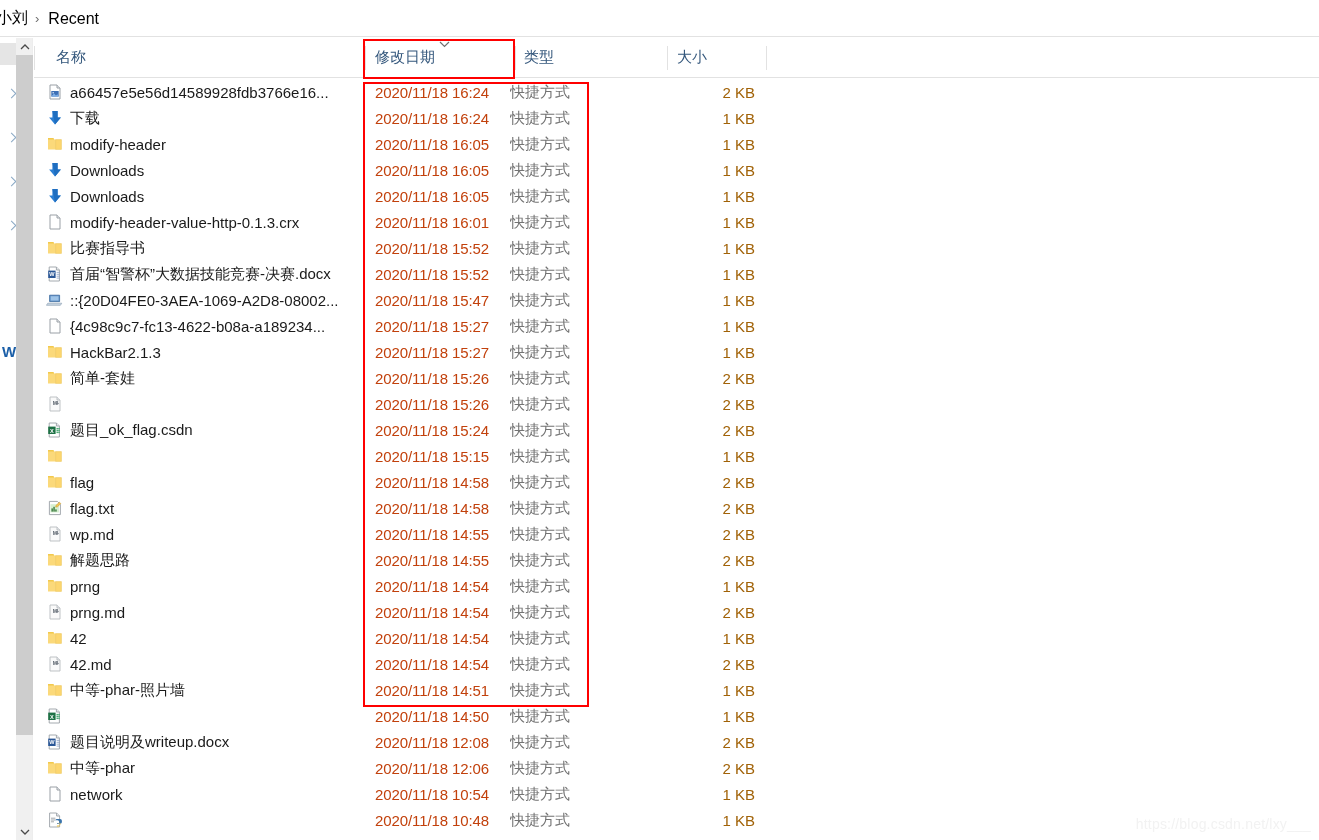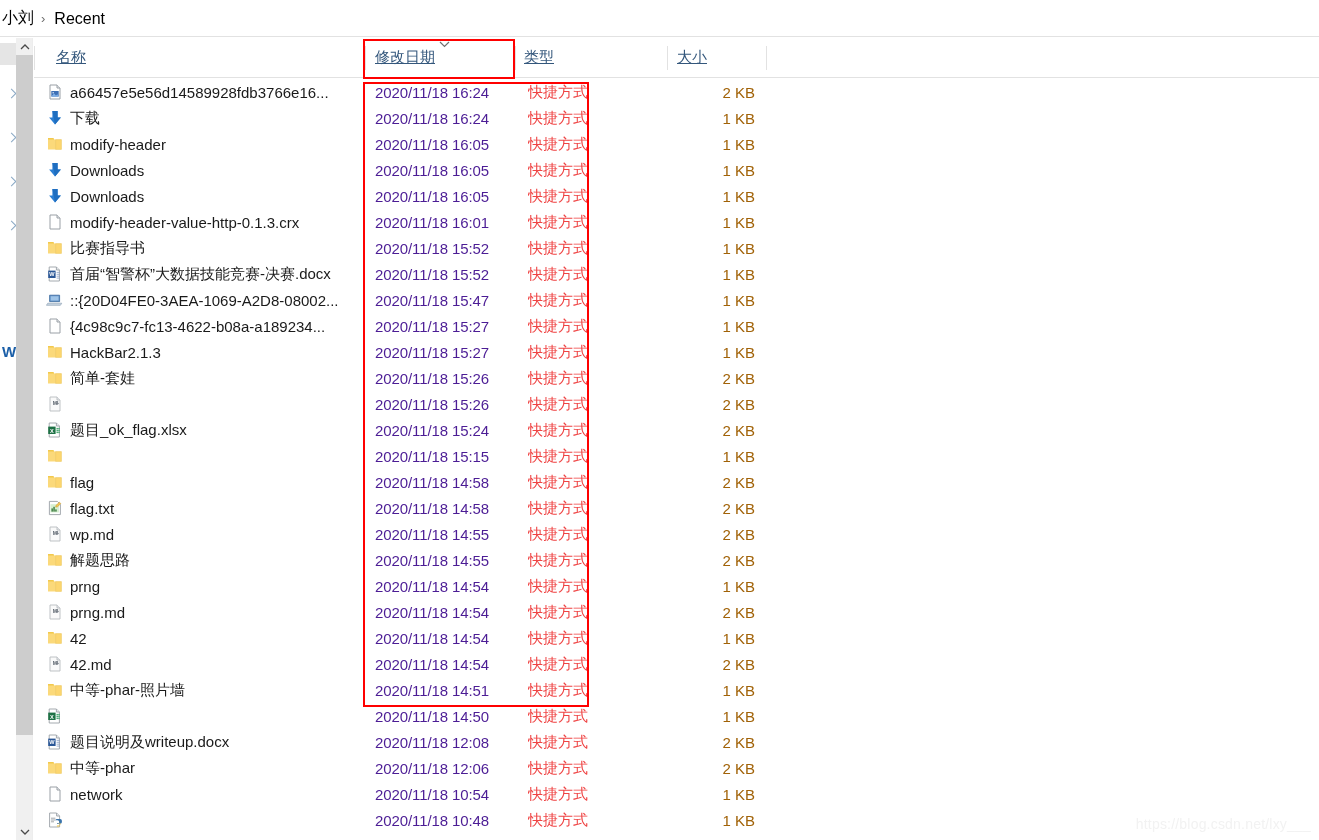--- a/index.html
+++ b/index.html
@@ -20,21 +20,21 @@
   }
 
   
   .breadcrumb-bar {
     position: absolute;
     left: 0; top: 0;
     width: 1319px; height: 37px;
     background: #ffffff;
     display: flex;
     align-items: center;
-    padding-left: 6px;
+    padding-left: 0px;
   }
   .crumb-text {
     font-size: 16px;
     color: #000000;
     letter-spacing: 0px;
     white-space: nowrap;
   }
   .crumb-root {
     margin-left: -4px;
   }
@@ -118,21 +118,20 @@
   }
   .col-cell {
     position: absolute;
     top: 0;
     height: 39px;
     display: flex;
     align-items: center;
     font-size: 15px;
     color: #34577c;
     white-space: nowrap;
-    text-decoration: underline;
   }
   .col-sep {
     position: absolute;
     top: 8px;
     width: 1px; height: 24px;
     background: #e2e2e2;
   }
   .sort-chevron {
     position: absolute;
     left: 439px; top: 41px;
@@ -169,27 +168,27 @@
     justify-content: center;
   }
   .c-name {
     left: 36px;
     width: 300px;
     color: #1a1a1a;
   }
   .c-date {
     left: 341px;
     width: 160px;
-    color: #4c1d95;
+    color: #c2410c;
     letter-spacing: -0.1px;
   }
   .c-type {
-    left: 494px;
+    left: 476px;
     width: 120px;
-    color: #ef4444;
+    color: #737373;
   }
   .c-size {
     left: 620px;
     width: 112px;
     color: #a16207;
     justify-content: flex-end;
     padding-right: 11px;
   }
 
   
@@ -466,21 +465,21 @@
             <g fill="#3aa468">
               <rect x="10.5" y="6.9" width="1.4" height="1.4"></rect>
               <rect x="12.3" y="6.9" width="1.4" height="1.4"></rect>
               <rect x="10.5" y="8.8" width="1.4" height="1.4"></rect>
               <rect x="12.3" y="8.8" width="1.4" height="1.4"></rect>
               <rect x="10.5" y="10.7" width="1.4" height="1.4"></rect>
               <rect x="12.3" y="10.7" width="1.4" height="1.4"></rect>
             </g>
           </svg>
         </div>
-        <div class="cell c-name">题目_ok_flag.xlsx</div>
+        <div class="cell c-name">题目_ok_flag.csdn</div>
         <div class="cell c-date">2020/11/18 15:24</div>
         <div class="cell c-type">快捷方式</div>
         <div class="cell c-size">2 KB</div>
       </div>
       <div class="row">
         <div class="cell c-icon">
           <svg class="ico" viewBox="0 0 18 18">
             <path d="M2 3 h5.2 l1.1 1.6 H9.6 V14.4 H2 Z" fill="#fbd97a"></path>
             <path d="M9.6 4.6 H15.4 V14.4 H9.6 Z" fill="#fcd670"></path>
             <path d="M2 3 h5.2 l1.1 1.6 H2 Z" fill="#f2c94c"></path>

